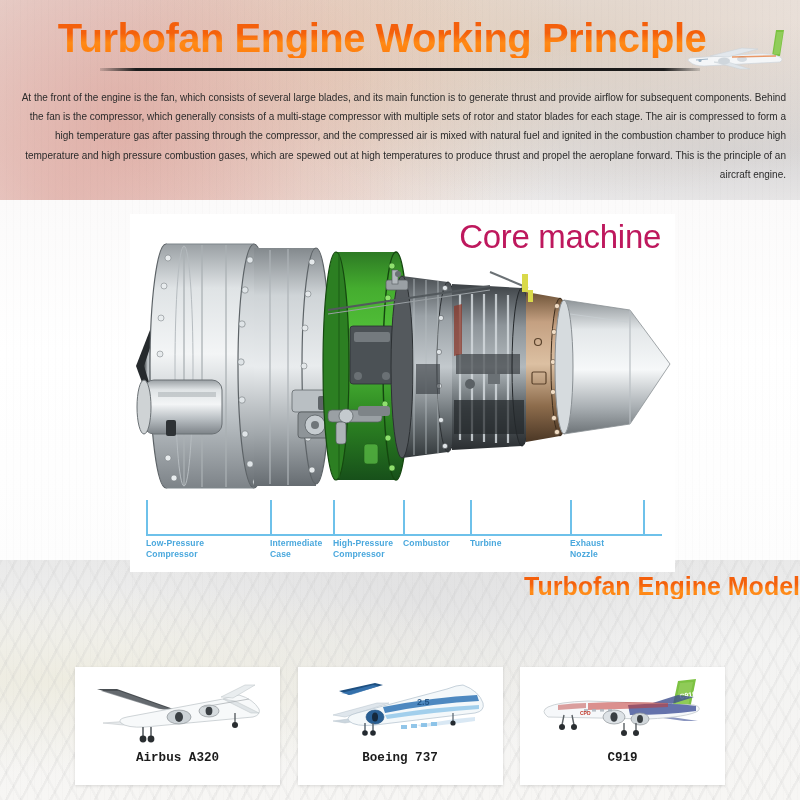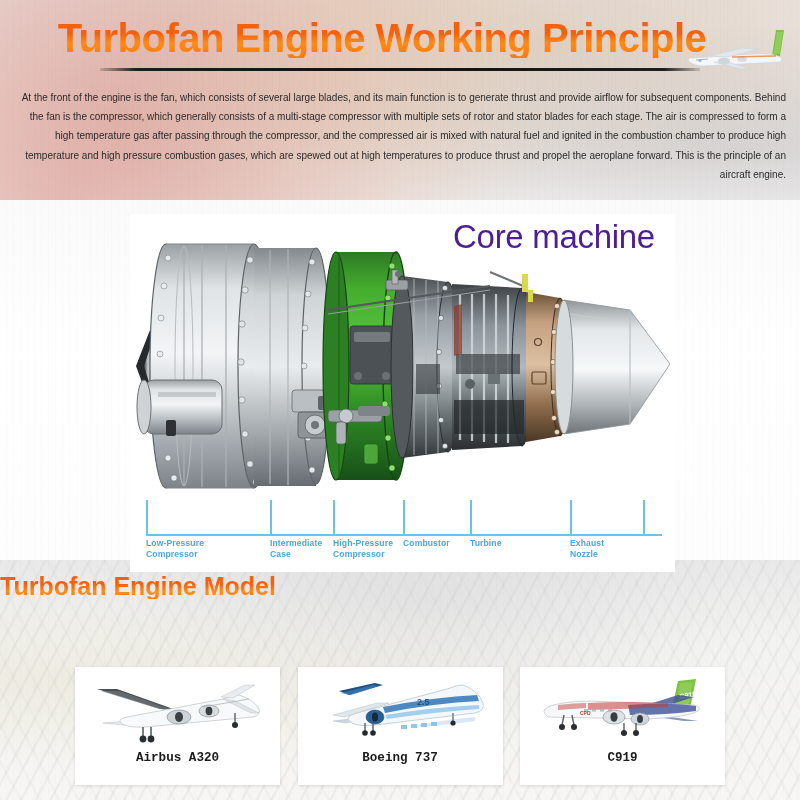--- a/index.html
+++ b/index.html
@@ -62,36 +62,36 @@
     position:absolute; left:14px; top:88px; width:772px;
     text-align:right; font-size:10px; line-height:19.2px; color:#2b2b2b;
   }
 
   
   .engine-panel {
     position:absolute; left:130px; top:214px; width:545px; height:358px;
     background:#ffffff;
   }
   .core-label {
-    position:absolute; left:304px; top:6px; width:240px; text-align:center;
-    font-size:33px; color:#4c1d95; line-height:1; letter-spacing:-.3px;
+    position:absolute; left:291px; top:6px; width:240px; text-align:right;
+    font-size:33px; color:#be185d; line-height:1; letter-spacing:-.3px;
   }
   .engine-svg { position:absolute; left:0; top:0; }
 
   
   .ruler { position:absolute; left:0; top:286px; width:545px; height:72px; }
   .ruler .hline { position:absolute; left:16px; top:34px; width:516px; height:2px; background:#6ec1ea; }
   .ruler .tick { position:absolute; top:0; width:2px; height:36px; background:#6ec1ea; }
   .ruler .seg-label {
     position:absolute; top:38px; text-align:left;
     font-size:8.6px; font-weight:bold; color:#4aa8dd; line-height:11px; letter-spacing:.1px;
   }
 
   
-  .sub-title-wrap { position:absolute; left:0; top:574px; width:800px; text-align:left; }
+  .sub-title-wrap { position:absolute; left:0; top:574px; width:800px; text-align:right; }
   .sub-title {
     font-size:25px; font-weight:bold; line-height:1;
     background:linear-gradient(180deg,#f4600c 0%, #f4600c 40%, #ff8d1a 70%, #ff7d0c 100%);
     -webkit-background-clip:text; background-clip:text; color:transparent;
     -webkit-text-fill-color:transparent; display:inline-block;
   }
   .sub-intro {
     position:absolute; left:60px; top:606px; width:680px;
     text-align:center; font-size:13.2px; line-height:19px; color:#2b2b2b;
   }

